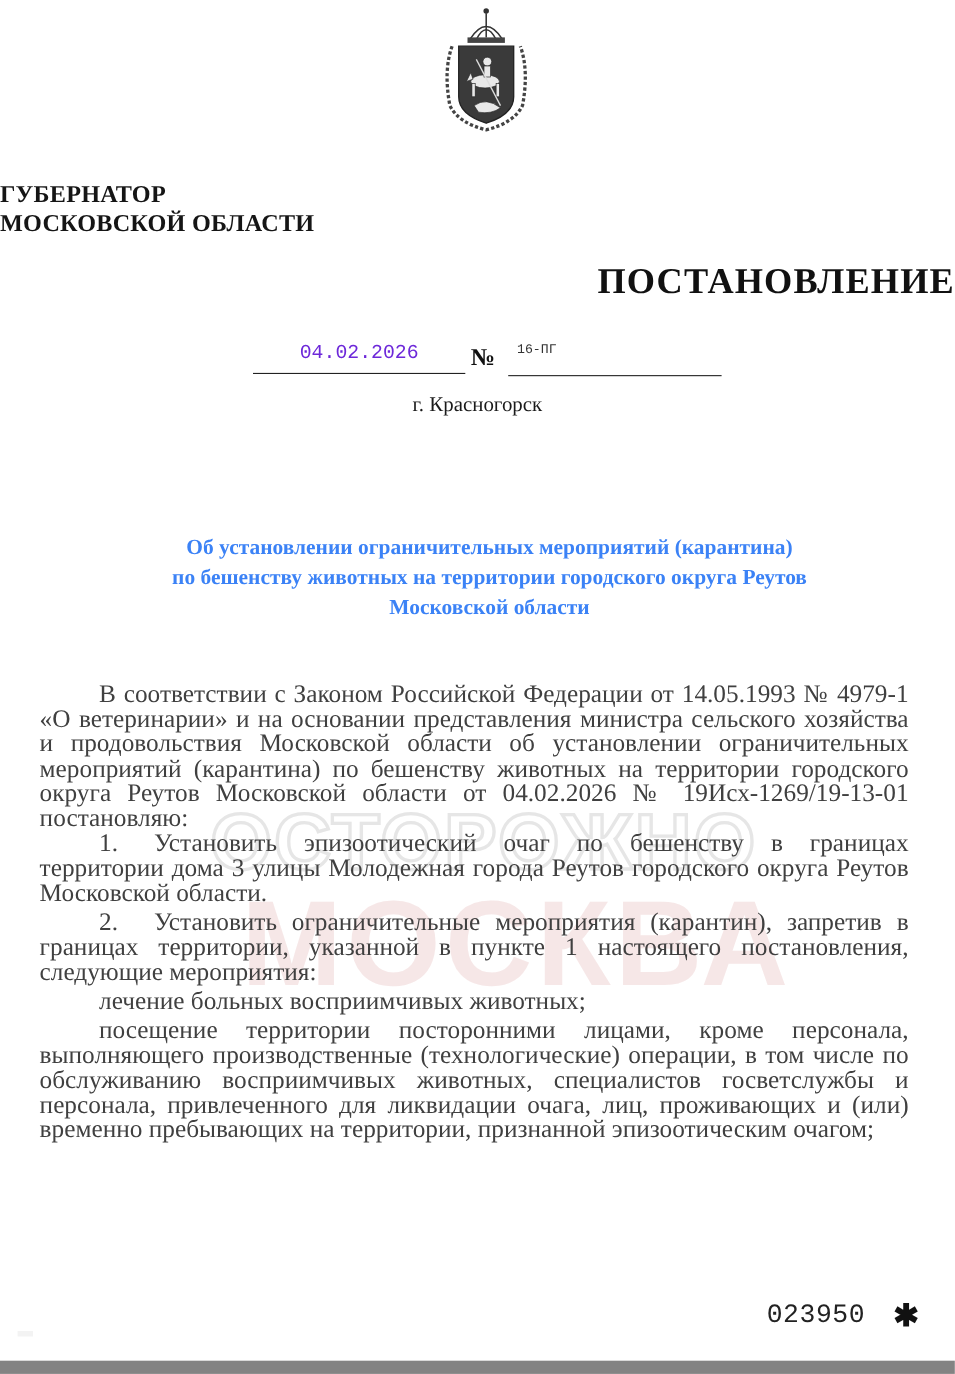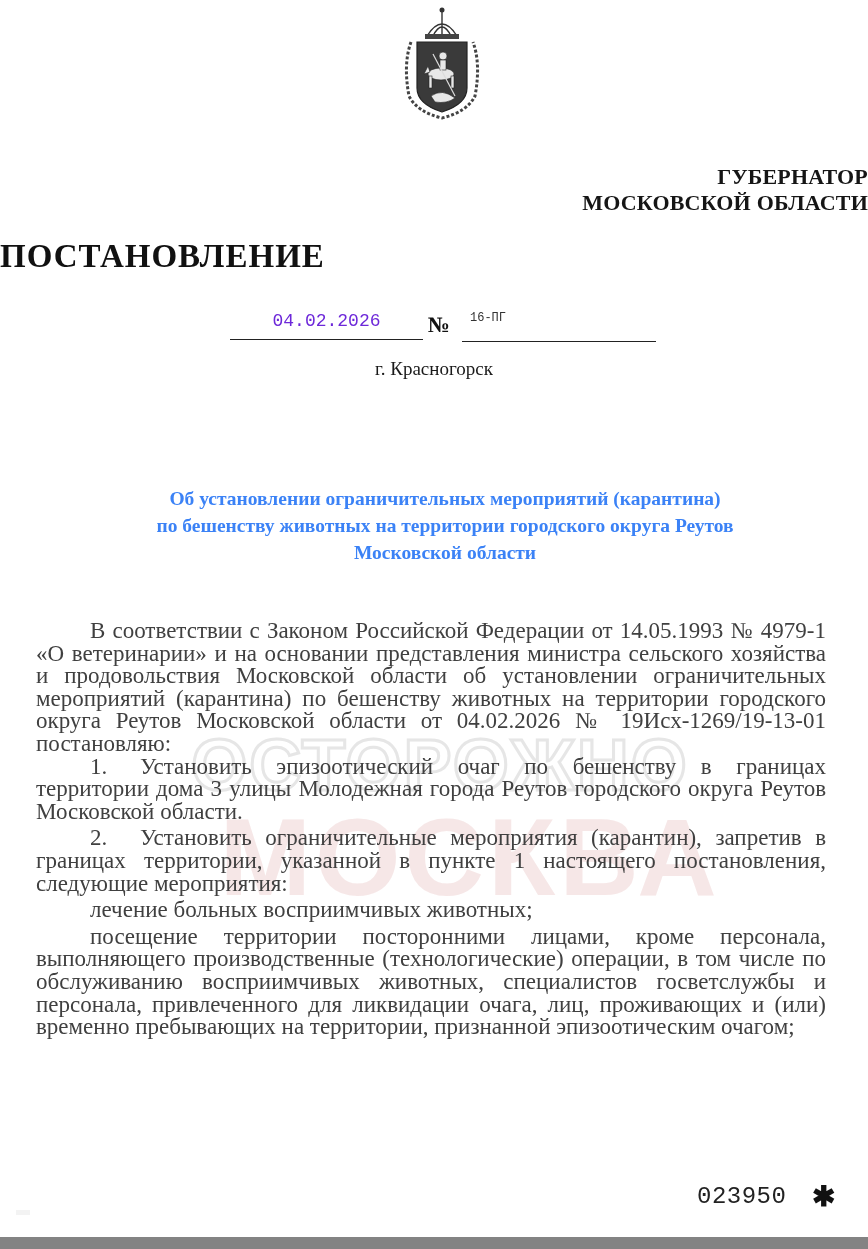--- a/index.html
+++ b/index.html
@@ -3,25 +3,25 @@
 <meta charset="utf-8">
 <style>
   html, body { margin: 0; padding: 0; background: #ffffff; }
   body { width: 868px; height: 1249px; position: relative; overflow: hidden;
          font-family: "Liberation Serif", "DejaVu Serif", serif; color: #1a1a1a; }
   .page { position: absolute; left: 0; top: 0; width: 868px; height: 1237px; background: #fff; }
   .bottom-bar { position: absolute; left: 0; top: 1237px; width: 868px; height: 12px; background: #838383; }
 
   .emblem { position: absolute; left: 397px; top: 4px; width: 90px; height: 118px; }
 
-  .org { position: absolute; left: 0; width: 868px; text-align: right; font-weight: bold;
+  .org { position: absolute; left: 0; width: 868px; text-align: left; font-weight: bold;
          font-size: 22px; letter-spacing: 0.2px; color: #151515; }
   .org1 { top: 164px; }
   .org2 { top: 190px; }
-  .doc-type { position: absolute; left: 0; top: 238px; width: 868px; text-align: left;
+  .doc-type { position: absolute; left: 0; top: 238px; width: 868px; text-align: right;
               font-weight: bold; font-size: 33px; letter-spacing: 1px; color: #111; }
 
   .date-line { position: absolute; left: 230px; top: 339px; width: 193px; border-top: 1.3px solid #222; }
   .num-line { position: absolute; left: 462px; top: 341px; width: 194px; border-top: 1.3px solid #222; }
   .date-val { position: absolute; left: 230px; top: 311px; width: 193px; text-align: center;
               font-family: "Liberation Mono", "DejaVu Sans Mono", monospace; font-size: 18px; color: #6d28d9; }
   .num-sign { position: absolute; left: 428px; top: 312px; font-size: 22px; font-weight: bold; color: #111; }
   .num-val { position: absolute; left: 470px; top: 311px; font-family: "Liberation Mono", "DejaVu Sans Mono", monospace;
              font-size: 12px; color: #333; }
   .city { position: absolute; left: 0; top: 358px; width: 868px; text-align: center; font-size: 19px; box-sizing: border-box; }

